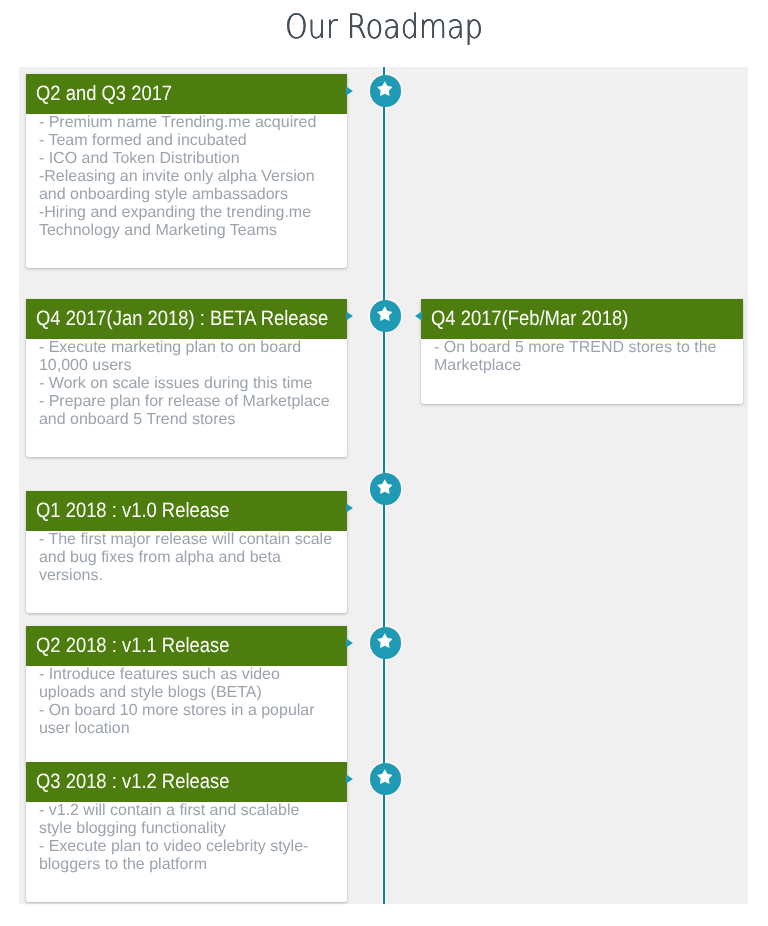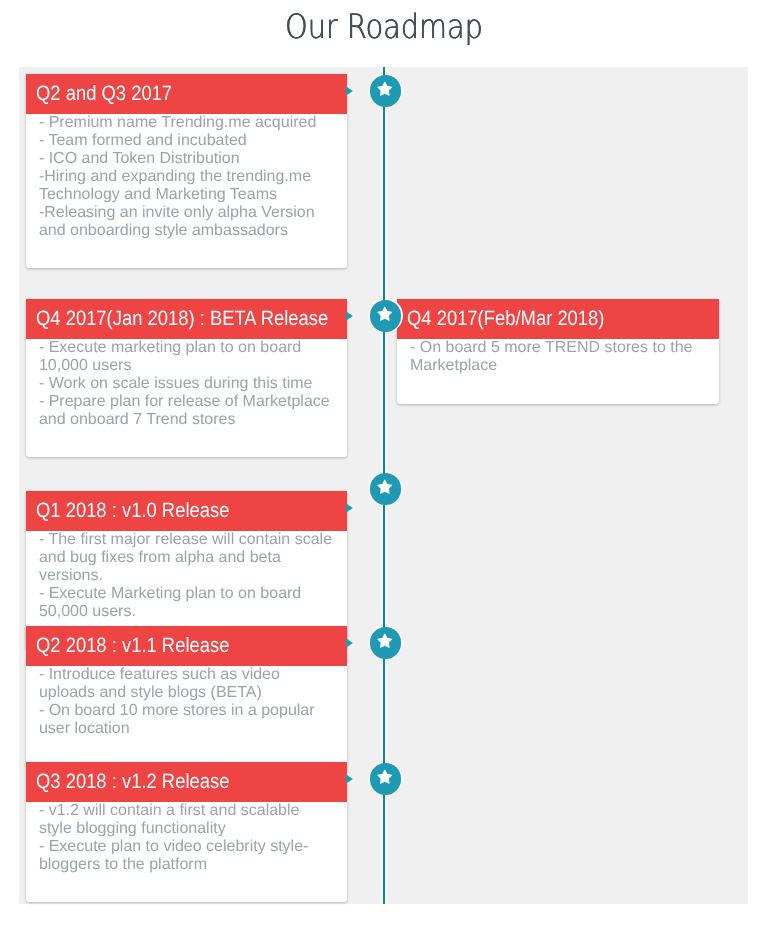--- a/index.html
+++ b/index.html
@@ -53,24 +53,24 @@
   }
 
   
   .card {
     position: absolute;
     background: #ffffff;
     box-shadow: 0 1px 3px rgba(0,0,0,0.26);
     border-radius: 3px;
   }
   .card.left  { left: 6.9px;   width: 321px; }
-  .card.right { left: 378px; width: 322px; }
+  .card.right { left: 402px; width: 322px; }
 
   .card-head {
-    background: #ef4444;
+    background: #4d7c0f;
     color: #ffffff;
     height: 40px;
     line-height: 40px;
     padding: 0 13px 0 10px;
     position: relative;
     white-space: nowrap;
     overflow: visible;
   }
   .card-head .head-text {
     display: inline-block;
@@ -136,58 +136,57 @@
   <h1 class="page-title">Our Roadmap</h1>
   <div class="timeline-wrap">
     <div class="spine"></div>
 
     <div class="card left" style="top:7px">
       <div class="card-head"><span class="head-text">Q2 and Q3 2017</span></div>
       <div class="card-body">
         <p>- Premium name Trending.me acquired</p>
         <p>- Team formed and incubated</p>
         <p>- ICO and Token Distribution</p>
+        <p>-Releasing an invite only alpha Version and onboarding style ambassadors</p>
         <p>-Hiring and expanding the trending.me Technology and Marketing Teams</p>
-        <p>-Releasing an invite only alpha Version and onboarding style ambassadors</p>
       </div>
     </div>
     <div class="marker-ring" style="top:6.25px"></div>
     <div class="marker" style="top:8px">
         <svg class="star-icon" width="15.6" height="15.2" viewBox="4.89 0 190.22 180.9">
           <path fill="#ffffff" d="M104.31 7.90 L128.28 51.85 Q131.15 57.12 137.05 58.23 L186.26 67.44 Q195.11 69.10 188.92 75.64 L154.53 112.02 Q150.41 116.38 151.18 122.33 L157.62 171.98 Q158.78 180.90 150.65 177.04 L105.42 155.57 Q100.00 153.00 94.58 155.57 L49.35 177.04 Q41.22 180.90 42.38 171.98 L48.82 122.33 Q49.59 116.38 45.47 112.02 L11.08 75.64 Q4.89 69.10 13.74 67.44 L62.95 58.23 Q68.85 57.12 71.72 51.85 L95.69 7.90 Q100.00 0.00 104.31 7.90 Z"></path>
         </svg>
       </div>
 
     <div class="card left" style="top:232px">
       <div class="card-head"><span class="head-text">Q4 2017(Jan 2018) : BETA Release</span></div>
       <div class="card-body">
         <p>- Execute marketing plan to on board 10,000 users</p>
         <p>- Work on scale issues during this time</p>
-        <p>- Prepare plan for release of Marketplace and onboard 7 Trend stores</p>
+        <p>- Prepare plan for release of Marketplace and onboard 5 Trend stores</p>
       </div>
     </div>
     <div class="marker-ring" style="top:231.25px"></div>
     <div class="marker" style="top:233px">
         <svg class="star-icon" width="15.6" height="15.2" viewBox="4.89 0 190.22 180.9">
           <path fill="#ffffff" d="M104.31 7.90 L128.28 51.85 Q131.15 57.12 137.05 58.23 L186.26 67.44 Q195.11 69.10 188.92 75.64 L154.53 112.02 Q150.41 116.38 151.18 122.33 L157.62 171.98 Q158.78 180.90 150.65 177.04 L105.42 155.57 Q100.00 153.00 94.58 155.57 L49.35 177.04 Q41.22 180.90 42.38 171.98 L48.82 122.33 Q49.59 116.38 45.47 112.02 L11.08 75.64 Q4.89 69.10 13.74 67.44 L62.95 58.23 Q68.85 57.12 71.72 51.85 L95.69 7.90 Q100.00 0.00 104.31 7.90 Z"></path>
         </svg>
       </div>
 
     <div class="card right" style="top:232px">
       <div class="card-head"><span class="head-text">Q4 2017(Feb/Mar 2018)</span></div>
       <div class="card-body">
         <p>- On board 5 more TREND stores to the Marketplace</p>
       </div>
     </div>
 
     <div class="card left" style="top:424px">
       <div class="card-head"><span class="head-text">Q1 2018 : v1.0 Release</span></div>
       <div class="card-body">
         <p>- The first major release will contain scale and bug fixes from alpha and beta versions.</p>
-        <p>- Execute Marketing plan to on board 50,000 users.</p>
       </div>
     </div>
     <div class="marker-ring" style="top:404.25px"></div>
     <div class="marker" style="top:406px">
         <svg class="star-icon" width="15.6" height="15.2" viewBox="4.89 0 190.22 180.9">
           <path fill="#ffffff" d="M104.31 7.90 L128.28 51.85 Q131.15 57.12 137.05 58.23 L186.26 67.44 Q195.11 69.10 188.92 75.64 L154.53 112.02 Q150.41 116.38 151.18 122.33 L157.62 171.98 Q158.78 180.90 150.65 177.04 L105.42 155.57 Q100.00 153.00 94.58 155.57 L49.35 177.04 Q41.22 180.90 42.38 171.98 L48.82 122.33 Q49.59 116.38 45.47 112.02 L11.08 75.64 Q4.89 69.10 13.74 67.44 L62.95 58.23 Q68.85 57.12 71.72 51.85 L95.69 7.90 Q100.00 0.00 104.31 7.90 Z"></path>
         </svg>
       </div>
 
     <div class="card left" style="top:559px">

